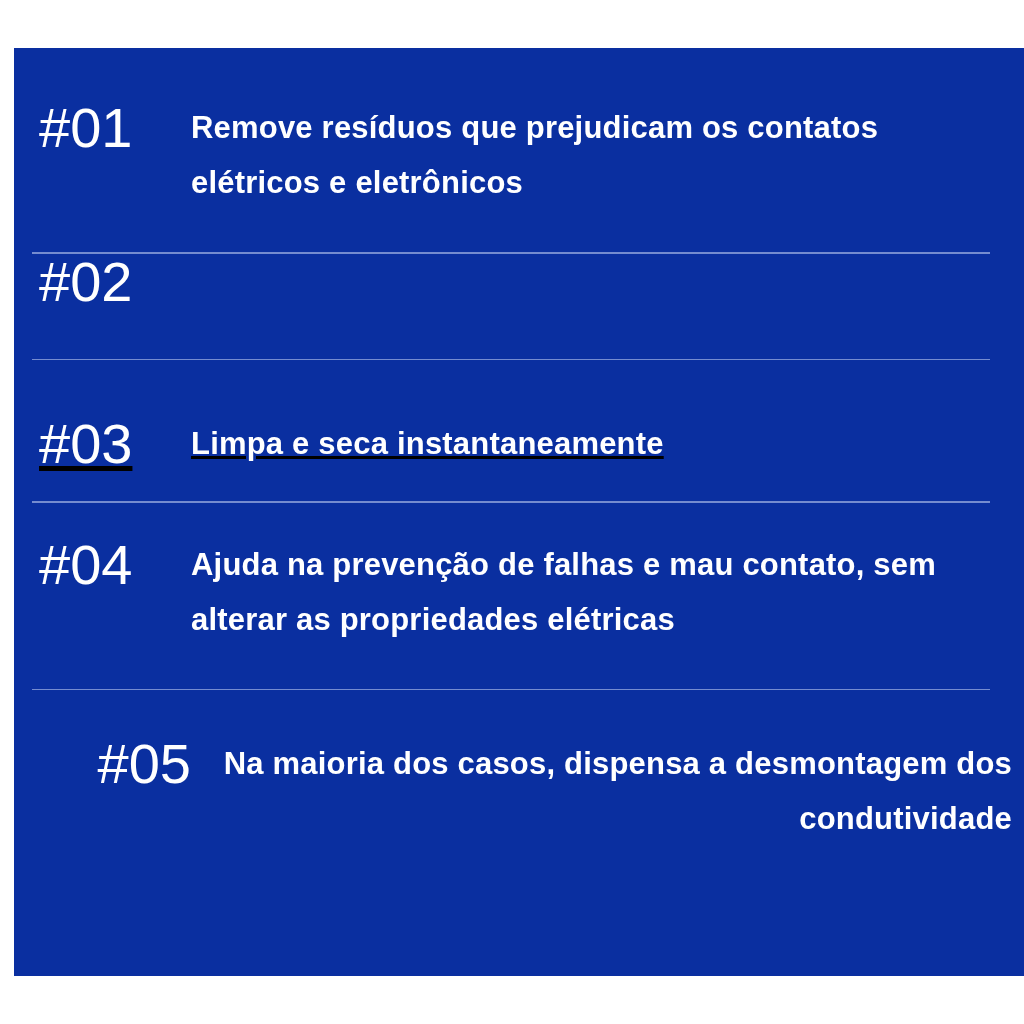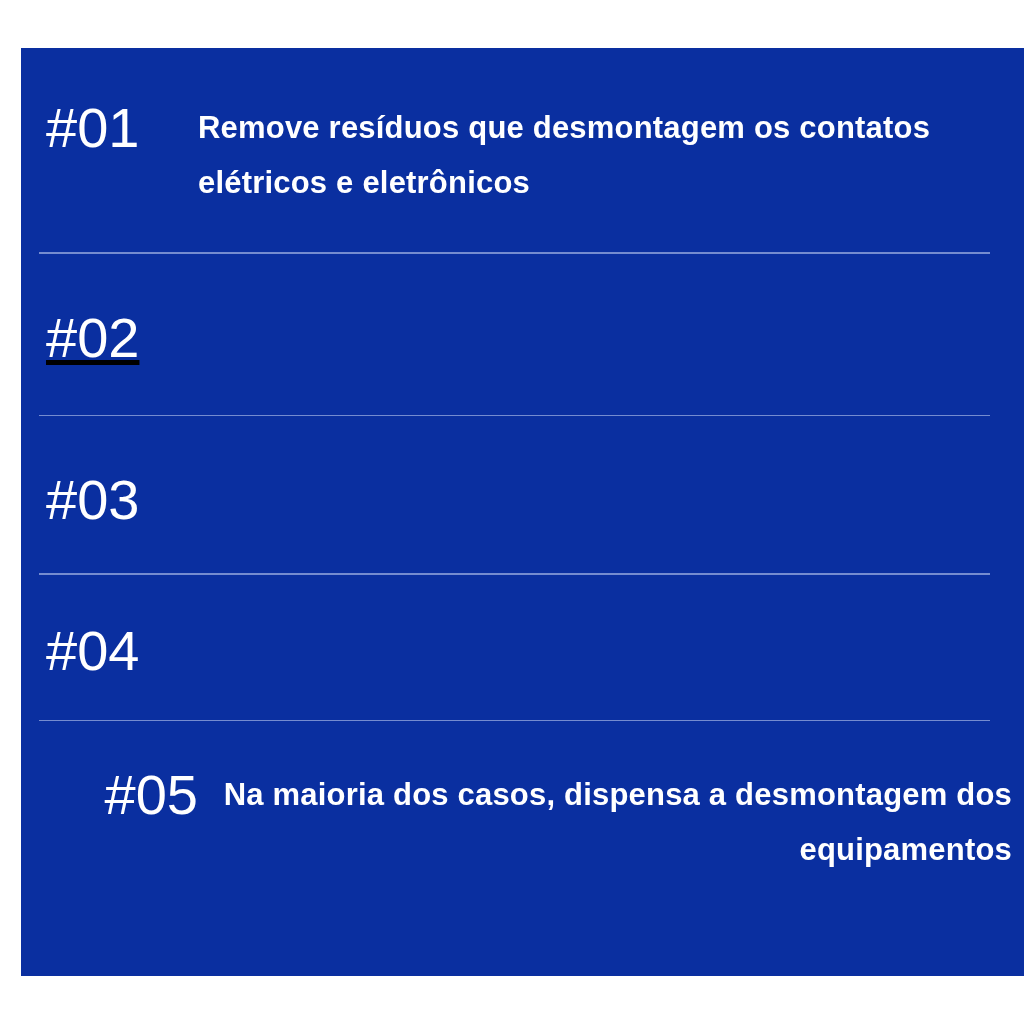--- a/index.html
+++ b/index.html
@@ -18,37 +18,37 @@
   }
   .canvas {
     position: relative;
     width: 1024px;
     height: 1024px;
     background: var(--page-bg);
   }
   .panel {
     position: absolute;
     top: 48px;
-    left: 21px;
+    left: 14px;
     right: 0;
     height: 928px;
     background: var(--panel-bg);
     overflow: hidden;
   }
   .row {
     display: grid;
     grid-template-columns: 152px 1fr;
     align-items: start;
     padding-left: 25px;
     padding-right: 12px;
   }
   .row-1 { padding-top: 52px; padding-bottom: 42px; }
-  .row-2 { padding-top: 56px; padding-bottom: 50px; text-decoration: underline; }
-  .row-3 { padding-top: 56px; padding-bottom: 46px; }
-  .row-4 { padding-top: 48px; padding-bottom: 42px; }
+  .row-2 { padding-bottom: 50px; }
+  .row-3 { padding-top: 56px; padding-bottom: 30px; text-decoration: underline; }
+  .row-4 { padding-top: 34px; padding-bottom: 42px; }
   .row-5 { padding-top: 46px; padding-bottom: 40px; text-align: right; }
   .num {
     color: var(--text-color);
     font-size: 56px;
     font-weight: 400;
     line-height: 55px;
     letter-spacing: 0px;
     white-space: nowrap;
   }
   .desc {
@@ -68,40 +68,43 @@
   }
 </style>
 </head>
 <body>
 
 <div class="canvas">
   <div class="panel">
 
     <div class="row row-1">
       <div class="num">#01</div>
-      <div class="desc">Remove resíduos que desmontagem os contatos
+      <div class="desc">Remove resíduos que prejudicam os contatos
 elétricos e eletrônicos</div>
     </div>
     <div class="divider"></div>
 
     <div class="row row-2">
       <div class="num">#02</div>
     </div>
     <div class="divider"></div>
 
     <div class="row row-3">
       <div class="num">#03</div>
+      <div class="desc">Limpa e seca instantaneamente</div>
     </div>
     <div class="divider"></div>
 
     <div class="row row-4">
       <div class="num">#04</div>
+      <div class="desc">Ajuda na prevenção de falhas e mau contato, sem
+alterar as propriedades elétricas</div>
     </div>
     <div class="divider"></div>
 
     <div class="row row-5">
       <div class="num">#05</div>
       <div class="desc">Na maioria dos casos, dispensa a desmontagem dos
-equipamentos</div>
+condutividade</div>
     </div>
 
   </div>
 </div>
 
 </body></html>

